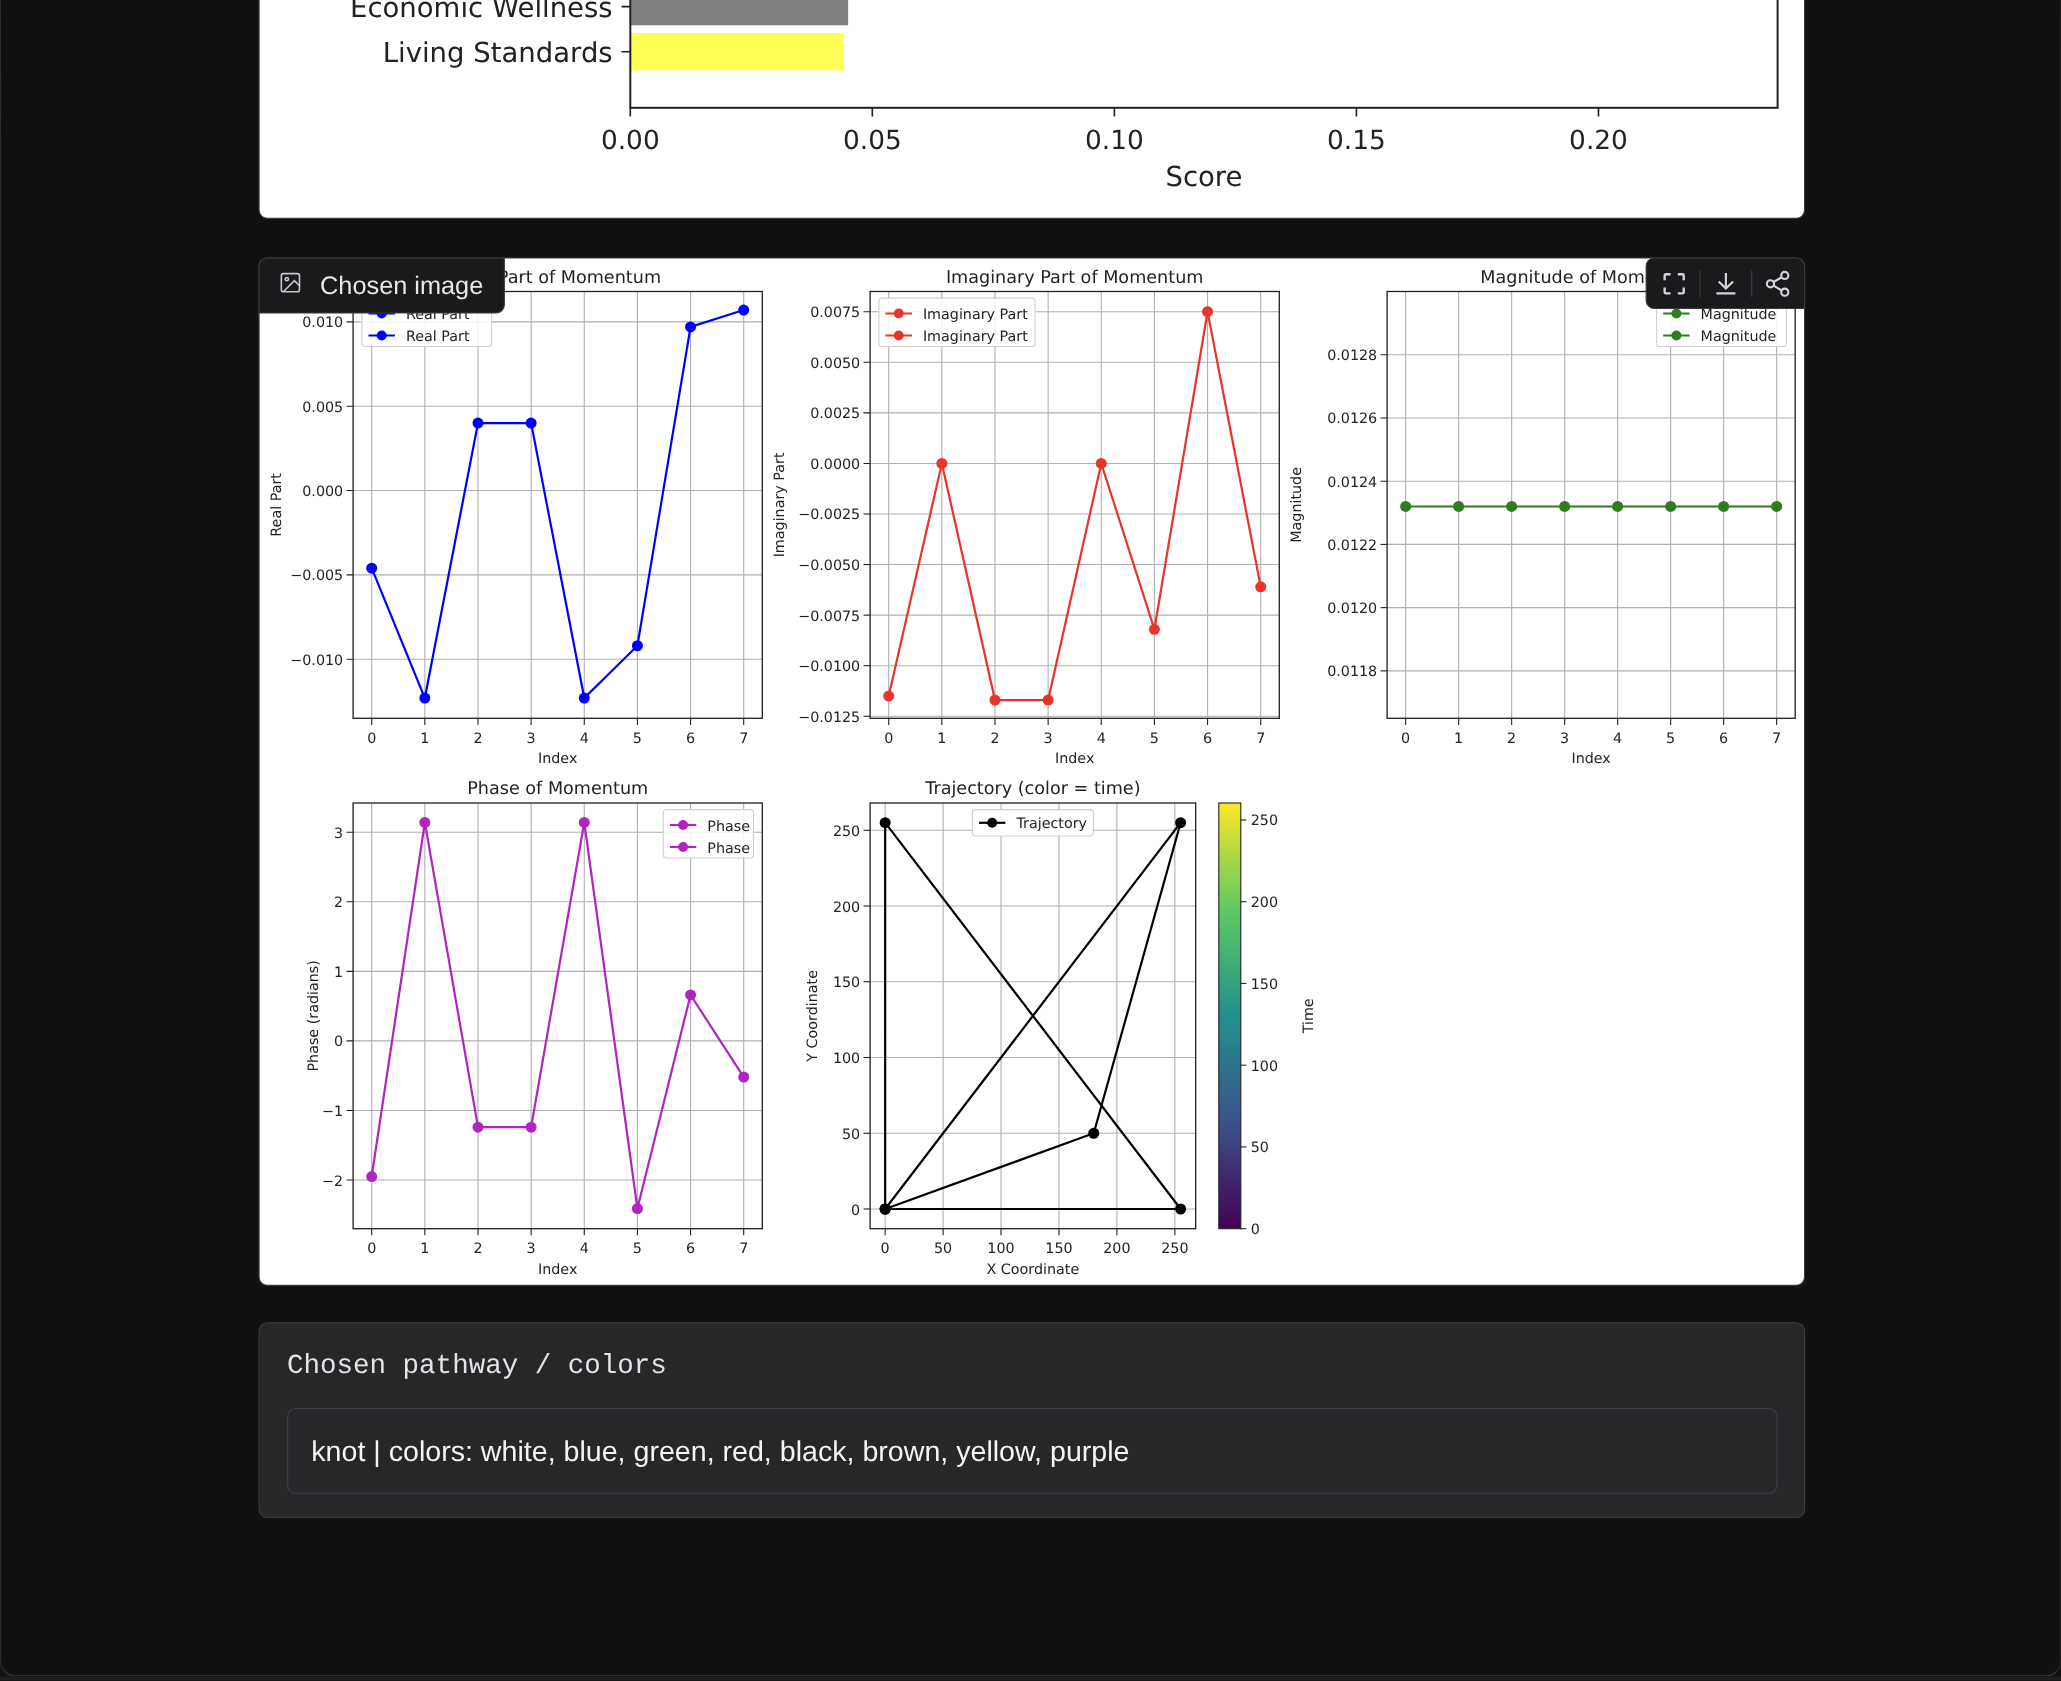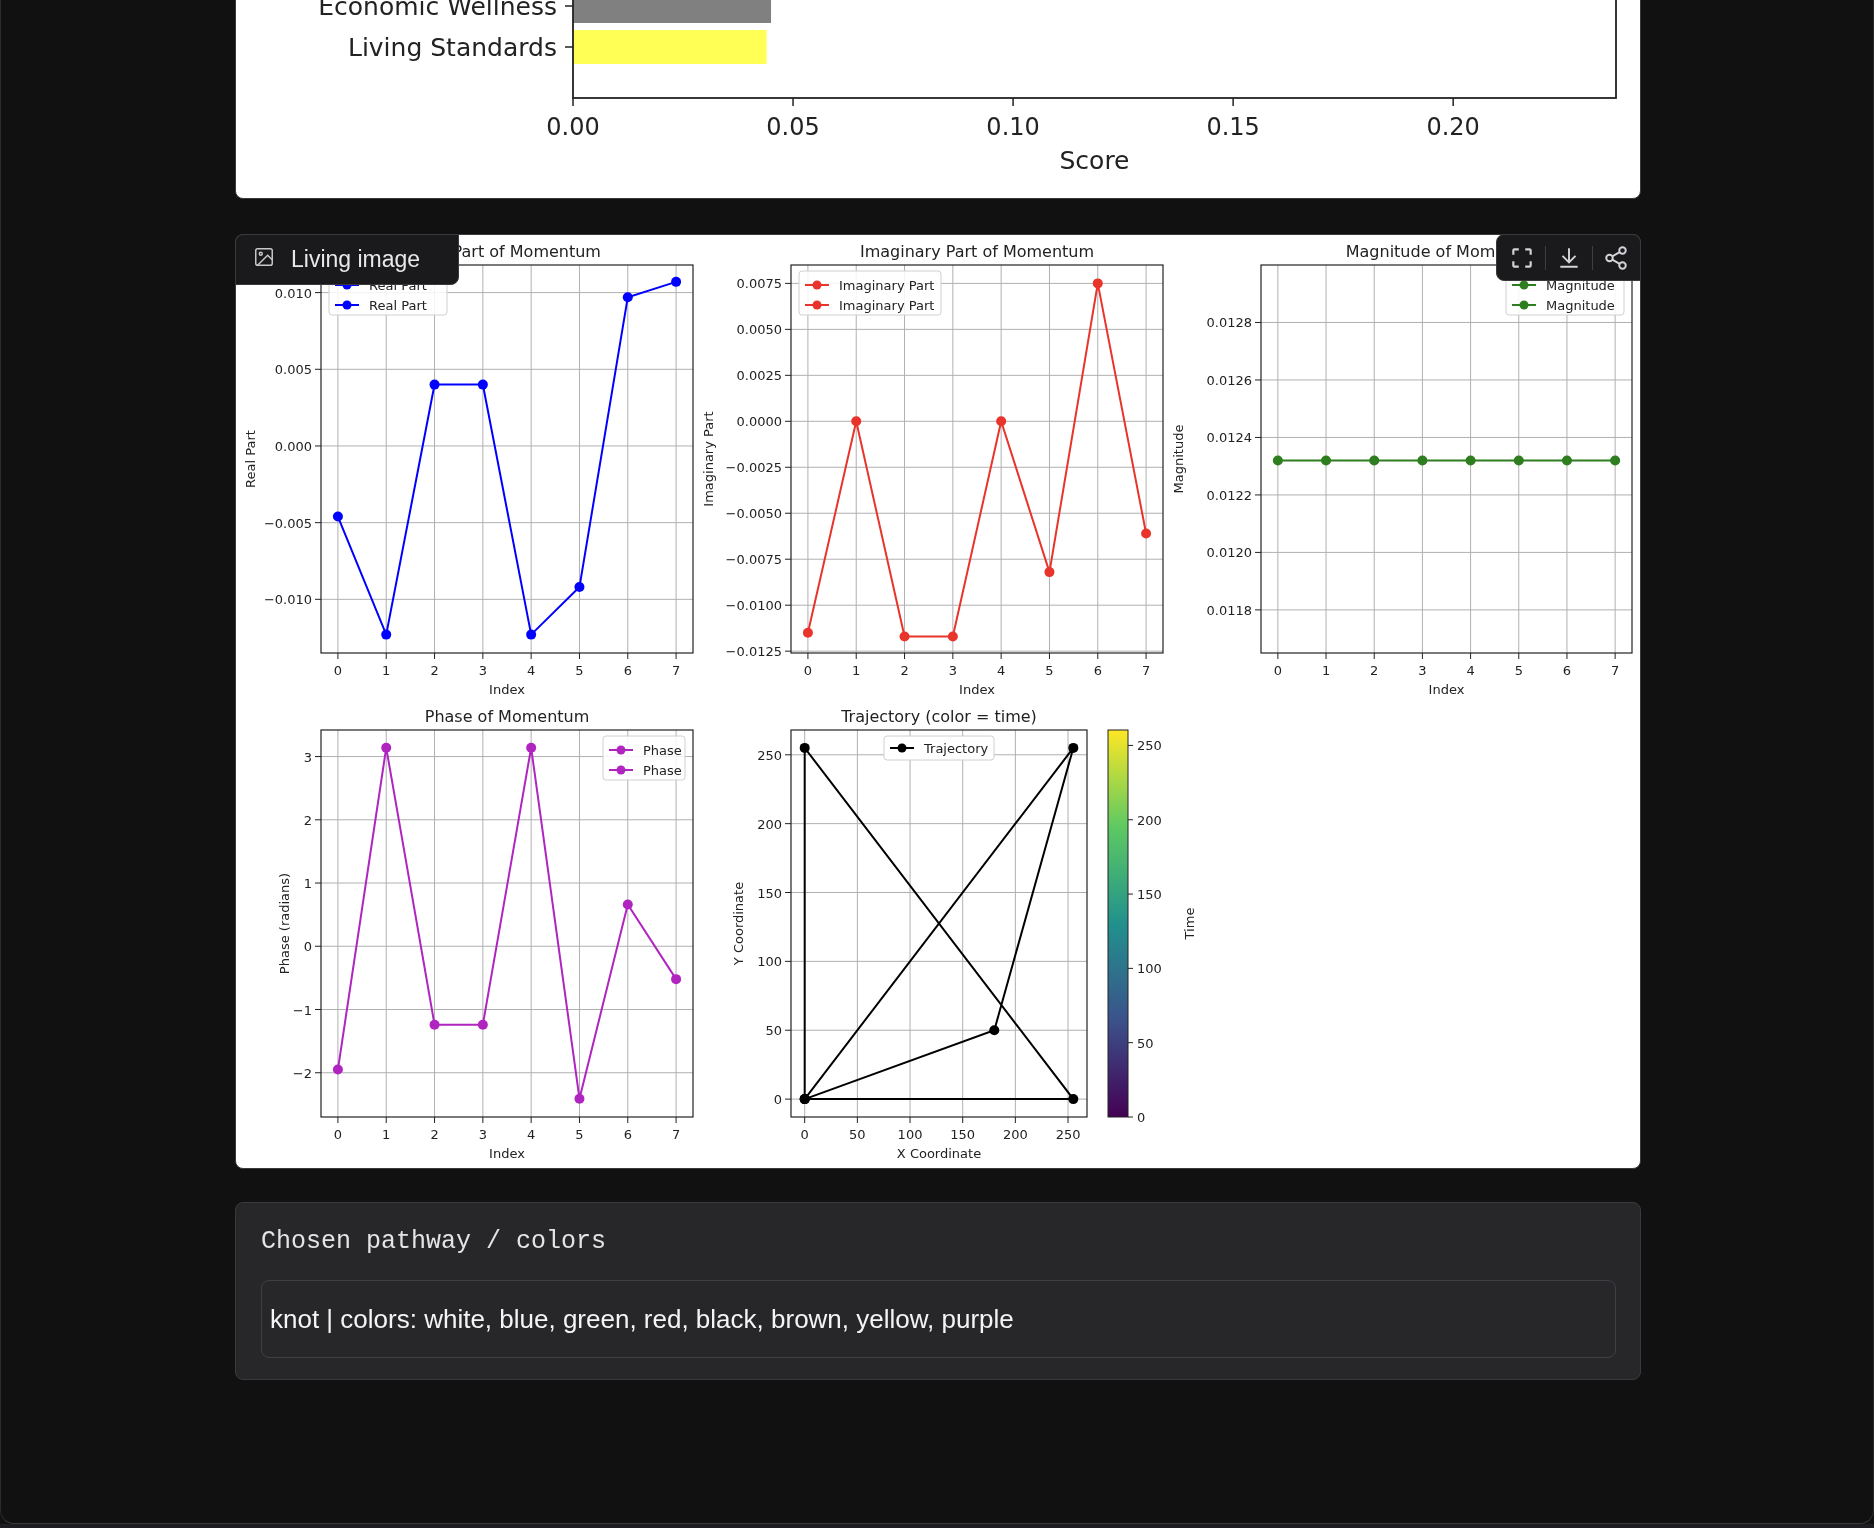--- a/index.html
+++ b/index.html
@@ -39,21 +39,21 @@
     background: #27272a; border: 1px solid #3a3a3c; border-radius: 8px;
   }
   .chosen-label {
     position: absolute; left: 25px; top: 24px; color: #e4e4e7;
     font-family: Liberation Mono, monospace; font-size: 25px;
   }
   .chosen-box {
     position: absolute; left: 25px; top: 77px; width: 1355px; height: 78px;
     background: #27272a; border: 1px solid #3f3f46; border-radius: 8px;
     color: #f4f4f5; font-family: "Liberation Sans", sans-serif; font-size: 26px;
-    display: flex; align-items: center; padding-left: 8px;
+    display: flex; align-items: center; padding-left: 21px;
   }
   svg text { font-family: "DejaVu Sans", sans-serif; }
 </style>
 </head>
 <body>
 
 <div class="window"></div>
 <div class="bottom-strip"></div>
 
 <div class="panel-bar">
@@ -424,21 +424,21 @@
 </div>
 
 <div class="img-label">
   <span>
     <svg viewBox="0 0 24 24" fill="none" stroke="#c8c8cc" stroke-width="1.6">
       <rect x="3" y="3" width="18" height="18" rx="2"></rect>
       <circle cx="8.5" cy="8.5" r="1.6"></circle>
       <path d="M21 15l-5-5L5 21"></path>
     </svg>
   </span>
-  <span>Living image</span>
+  <span>Chosen image</span>
 </div>
 
 <div class="toolbar">
   <div class="btn">
     <svg viewBox="0 0 24 24" fill="none" stroke="#d4d4d8" stroke-width="2">
       <path d="M4 9V5a1 1 0 0 1 1-1h4M15 4h4a1 1 0 0 1 1 1v4M20 15v4a1 1 0 0 1-1 1h-4M9 20H5a1 1 0 0 1-1-1v-4"></path>
     </svg>
   </div>
   <div class="sep"></div>
   <div class="btn">

